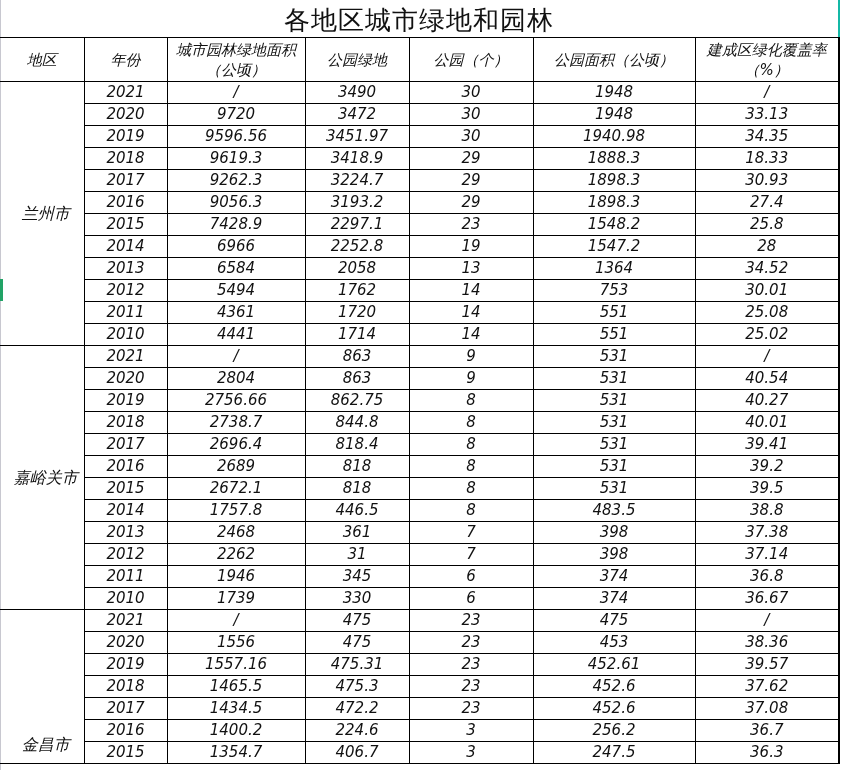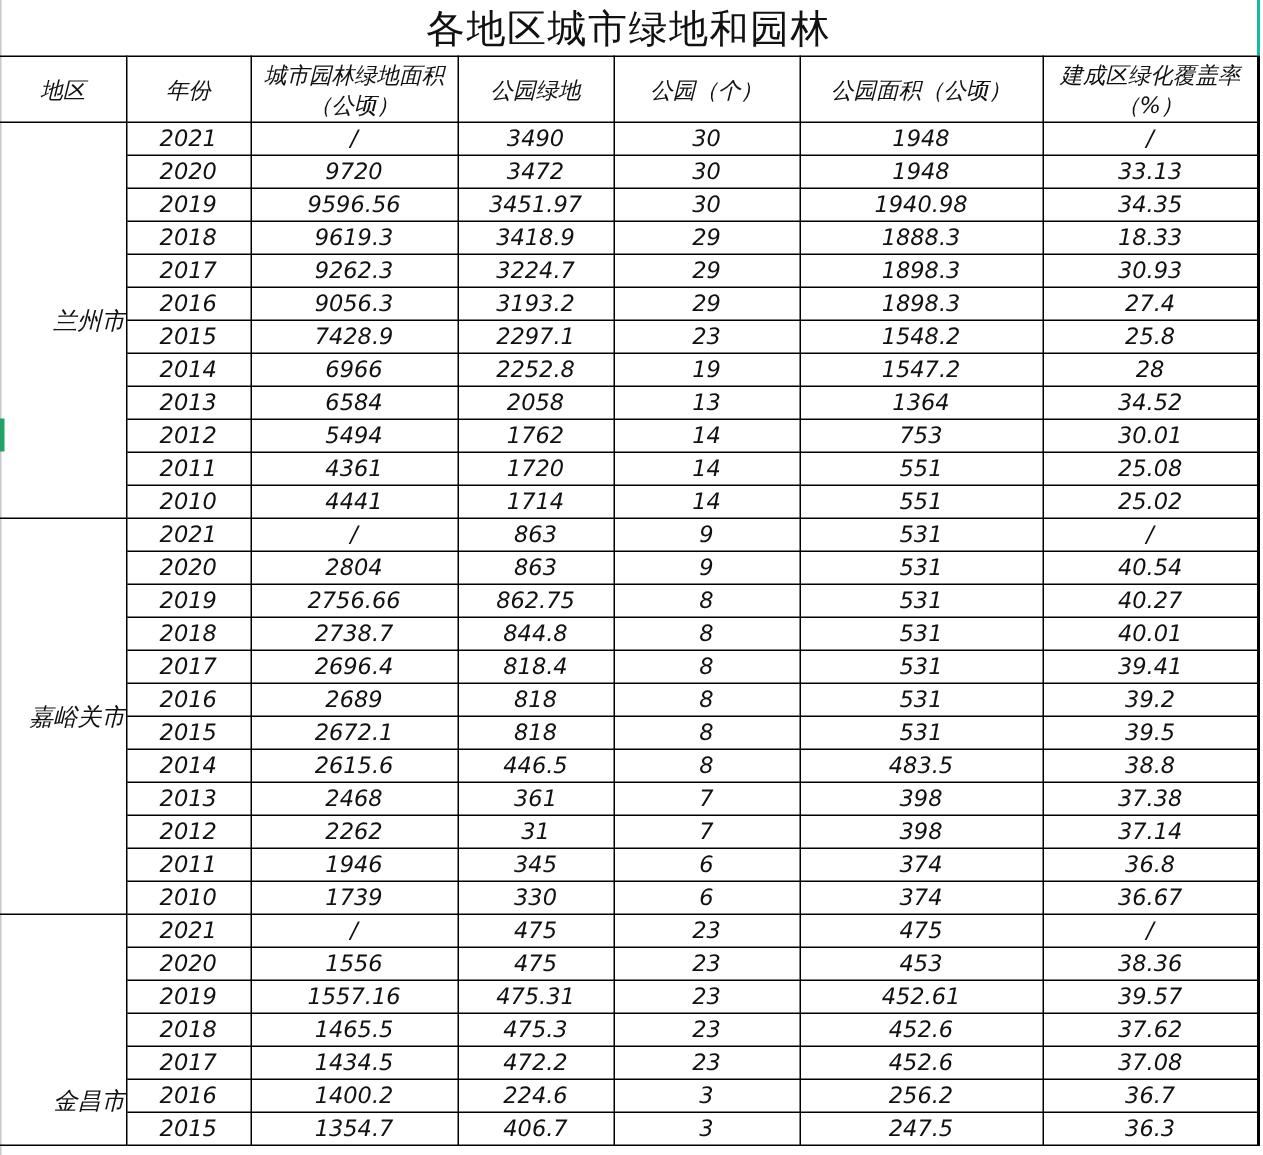--- a/index.html
+++ b/index.html
@@ -24,21 +24,21 @@
   }
   table.sheet td, table.sheet th {
     border:1px solid #000;
     padding:0; text-align:center; vertical-align:middle;
     font-weight:normal; white-space:nowrap; overflow:hidden;
   }
   table.sheet th {
     height:43px; font-size:15px; line-height:20px; white-space:normal;
   }
   table.sheet td { height:21px; font-size:15px; line-height:21px; }
-  table.sheet td.region { font-size:16px; text-align:right; padding-left:8px; border-left:none; }
+  table.sheet td.region { font-size:16px; text-align:center; padding-left:8px; border-left:none; }
   table.sheet tr > *:last-child { border-right:2px solid #000; }
   table.sheet th:first-child { border-left:none; }
   col.c0 { width:84px; } col.c1 { width:83px; } col.c2 { width:138px; }
   col.c3 { width:104px; } col.c4 { width:124px; } col.c5 { width:162px; } col.c6 { width:144px; }
 </style>
 </head>
 <body>
 
 <div class="left-rule"></div>
 <div class="row-marker"></div>
@@ -216,21 +216,21 @@
       <tr>
         <td>2015</td>
         <td>2672.1</td>
         <td>818</td>
         <td>8</td>
         <td>531</td>
         <td>39.5</td>
       </tr>
       <tr>
         <td>2014</td>
-        <td>2615.6</td>
+        <td>1757.8</td>
         <td>446.5</td>
         <td>8</td>
         <td>483.5</td>
         <td>38.8</td>
       </tr>
       <tr>
         <td>2013</td>
         <td>2468</td>
         <td>361</td>
         <td>7</td>
@@ -255,21 +255,21 @@
       </tr>
       <tr>
         <td>2010</td>
         <td>1739</td>
         <td>330</td>
         <td>6</td>
         <td>374</td>
         <td>36.67</td>
       </tr>
       <tr>
-        <td class="region" rowspan="7" style="vertical-align: bottom; padding-bottom: 19px; margin-left: 36px;">金昌市</td>
+        <td class="region" rowspan="7" style="vertical-align: bottom; padding-bottom: 8px; margin-left: 36px;">金昌市</td>
         <td>2021</td>
         <td>/</td>
         <td>475</td>
         <td>23</td>
         <td>475</td>
         <td>/</td>
       </tr>
       <tr>
         <td>2020</td>
         <td>1556</td>

